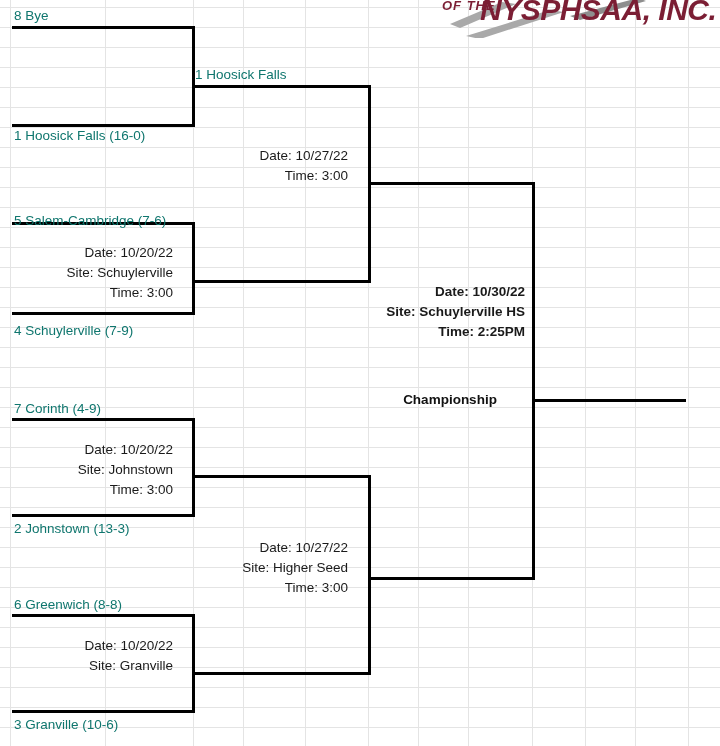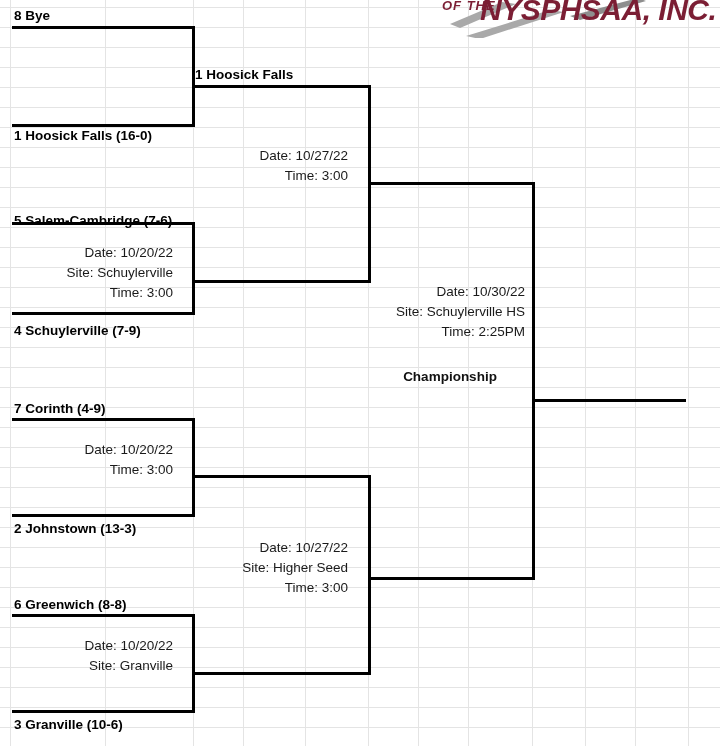--- a/index.html
+++ b/index.html
@@ -17,21 +17,21 @@
 
   
   .brk{position:absolute;z-index:3;}
   .brk .bt,.brk .bb{position:absolute;height:3px;background:#000;left:0;}
   .brk .bv{position:absolute;width:3px;background:#000;}
   .stub{position:absolute;height:3px;background:#000;z-index:3;}
 
   
   .team{
     position:absolute;z-index:4;white-space:nowrap;
-    font-size:13.5px;color:#000000;line-height:15px;font-weight:bold;
+    font-size:13.5px;color:#0f766e;line-height:15px;
   }
   .info{
     position:absolute;z-index:4;text-align:right;
     font-size:13.5px;color:#1a1a1a;line-height:20px;white-space:nowrap;
   }
   .info div{display:block;}
   .champ{
     position:absolute;z-index:4;font-size:13.5px;font-weight:bold;
     color:#111;white-space:nowrap;text-align:center;
   }
@@ -120,20 +120,21 @@
 
   <div class="brk" style="left:12px;top:418px;width:183px;height:99px;">
     <div class="bt" style="top:0;width:183px;"></div>
     <div class="bb" style="top:96px;width:183px;"></div>
     <div class="bv" style="left:180px;top:0;height:99px;"></div>
   </div>
   <div class="team" style="left:14px;top:401px;">7 Corinth (4-9)</div>
   <div class="team" style="left:14px;top:521px;">2 Johnstown (13-3)</div>
   <div class="info" style="left:0px;top:440px;width:173px;">
     <div>Date: 10/20/22</div>
+    <div>Site: Johnstown</div>
     <div>Time: 3:00</div>
   </div>
 
   <div class="brk" style="left:12px;top:614px;width:183px;height:99px;">
     <div class="bt" style="top:0;width:183px;"></div>
     <div class="bb" style="top:96px;width:183px;"></div>
     <div class="bv" style="left:180px;top:0;height:99px;"></div>
   </div>
   <div class="team" style="left:14px;top:597px;">6 Greenwich (8-8)</div>
   <div class="team" style="left:14px;top:717px;">3 Granville (10-6)</div>
@@ -163,26 +164,26 @@
     <div>Date: 10/27/22</div>
     <div>Site: Higher Seed</div>
     <div>Time: 3:00</div>
   </div>
 
   <div class="brk" style="left:368px;top:182px;width:167px;height:398px;">
     <div class="bt" style="top:0;width:167px;"></div>
     <div class="bb" style="top:395px;width:167px;"></div>
     <div class="bv" style="left:164px;top:0;height:398px;"></div>
   </div>
-  <div class="info" style="left:355px;top:282px;width:170px;">
+  <div class="info" style="left:355px;top:282px;width:170px;font-weight:bold;">
     <div>Date: 10/30/22</div>
     <div>Site: Schuylerville HS</div>
     <div>Time: 2:25PM</div>
   </div>
-  <div class="champ" style="left:375px;top:369px;width:150px;">Championship</div>
+  <div class="champ" style="left:375px;top:392px;width:150px;">Championship</div>
 
   <div class="stub" style="left:532px;top:399px;width:154px;"></div>
 
   <div class="logo">
     <svg width="290" height="44" viewBox="0 0 290 44" xmlns="http://www.w3.org/2000/svg">
 
       <polygon points="20,30 72,8 86,10 30,34" fill="#A9A9A9"></polygon>
       <polygon points="36,42 120,16 134,18 50,45" fill="#A9A9A9"></polygon>
       <polygon points="140,22 208,4 216,7 150,26" fill="#8E8E8E"></polygon>
 

